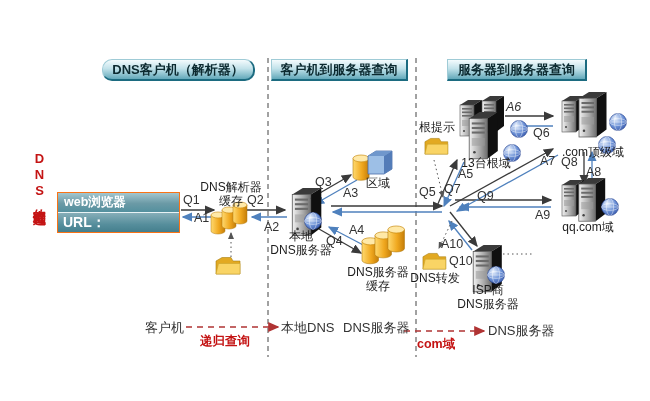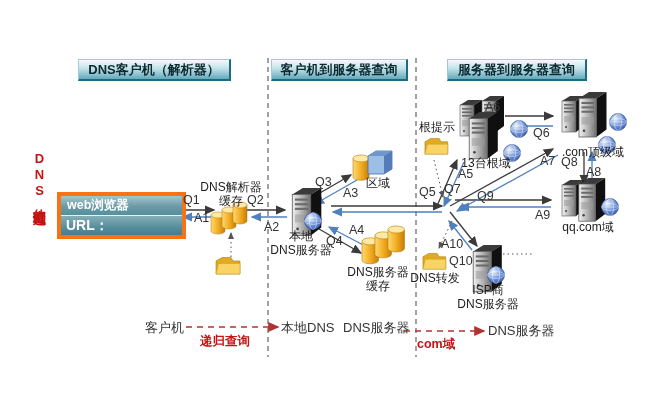--- a/index.html
+++ b/index.html
@@ -6,21 +6,21 @@
   #stage{position:relative;width:650px;height:401px;background:#fff;overflow:hidden;
          font-family:"Liberation Sans","DejaVu Sans",sans-serif;color:#222;}
   .hdr{position:absolute;height:19px;line-height:19px;text-align:center;font-size:13px;
        font-weight:bold;color:#0c2a30;
        background:linear-gradient(180deg,#f4fbfd 0%,#c2e2ea 45%,#63a9ba 100%);
        border:1px solid #9fcbd6;border-right:2px solid #1c6b80;border-bottom:2px solid #1c6b80;}
   .qa{position:absolute;font-size:12.5px;color:#333;}
   .lbl{position:absolute;font-size:12px;color:#1c1c1c;text-align:center;line-height:13.5px;}
   .side-caption{position:absolute;left:30px;top:151px;writing-mode:vertical-rl;
        text-orientation:upright;font-size:13px;font-weight:bold;color:#c41414;letter-spacing:1px;}
-  .browser{position:absolute;left:57px;top:192px;width:121px;border:4px solid #f97316;}
+  .browser{position:absolute;left:57px;top:192px;width:121px;border:1px solid #f97316;}
   .browser .r1{height:19px;line-height:19px;padding-left:6px;font-size:12.5px;font-weight:bold;color:#fff;
        background:linear-gradient(180deg,#a3c6ce 0%,#6b9aa6 55%,#54909e 100%);border-bottom:1px solid #e8f2f4;}
   .browser .r2{height:19px;line-height:19px;padding-left:5px;font-size:14px;font-weight:bold;color:#fff;
        background:linear-gradient(180deg,#86aeb8 0%,#568e9c 60%,#447f8d 100%);}
   .bot{position:absolute;font-size:13px;color:#333;}
   .red{color:#c41414;font-weight:bold;font-size:12.5px;}
   svg{position:absolute;left:0;top:0;}
 </style>
 </head>
 <body>
@@ -179,42 +179,42 @@
     </g>
     <g>
       <use href="#fold" x="422" y="252" transform-origin="422 252" transform="scale(0.95)"></use>
     </g>
     <g>
       <use href="#srv" x="468" y="245" transform-origin="468 245" transform="scale(1.3)"></use>
       <use href="#glb" x="487" y="266"></use>
     </g>
   </svg>
 
-  <div class="hdr" style="left:78px;top:59px;width:150px;">DNS客户机（解析器）</div>
+  <div class="hdr" style="left:102px;top:59px;width:150px;border-radius:10px;">DNS客户机（解析器）</div>
   <div class="hdr" style="left:271px;top:59px;width:134px;">客户机到服务器查询</div>
   <div class="hdr" style="left:447px;top:59px;width:137px;">服务器到服务器查询</div>
 
   <div class="side-caption">DNS的查询过程</div>
 
   <div class="browser">
     <div class="r1">web浏览器</div>
     <div class="r2">URL：www.qq.com</div>
   </div>
 
   <span class="qa" style="left:183px;top:193px;">Q1</span>
   <span class="qa" style="left:194px;top:211px;">A1</span>
   <span class="qa" style="left:247px;top:193px;">Q2</span>
   <span class="qa" style="left:264px;top:220px;">A2</span>
   <span class="qa" style="left:315px;top:175px;">Q3</span>
   <span class="qa" style="left:343px;top:186px;">A3</span>
   <span class="qa" style="left:326px;top:234px;">Q4</span>
   <span class="qa" style="left:349px;top:223px;">A4</span>
   <span class="qa" style="left:419px;top:185px;">Q5</span>
   <span class="qa" style="left:458px;top:167px;">A5</span>
-  <span class="qa" style="left:485px;top:100px;">A6</span>
+  <span class="qa" style="left:506px;top:100px;font-style:italic;">A6</span>
   <span class="qa" style="left:533px;top:126px;">Q6</span>
   <span class="qa" style="left:444px;top:182px;">Q7</span>
   <span class="qa" style="left:540px;top:154px;">A7</span>
   <span class="qa" style="left:561px;top:155px;">Q8</span>
   <span class="qa" style="left:586px;top:165px;">A8</span>
   <span class="qa" style="left:477px;top:189px;">Q9</span>
   <span class="qa" style="left:535px;top:208px;">A9</span>
   <span class="qa" style="left:449px;top:211px;margin-top:43px;">Q10</span>
   <span class="qa" style="left:441px;top:237px;">A10</span>
 

